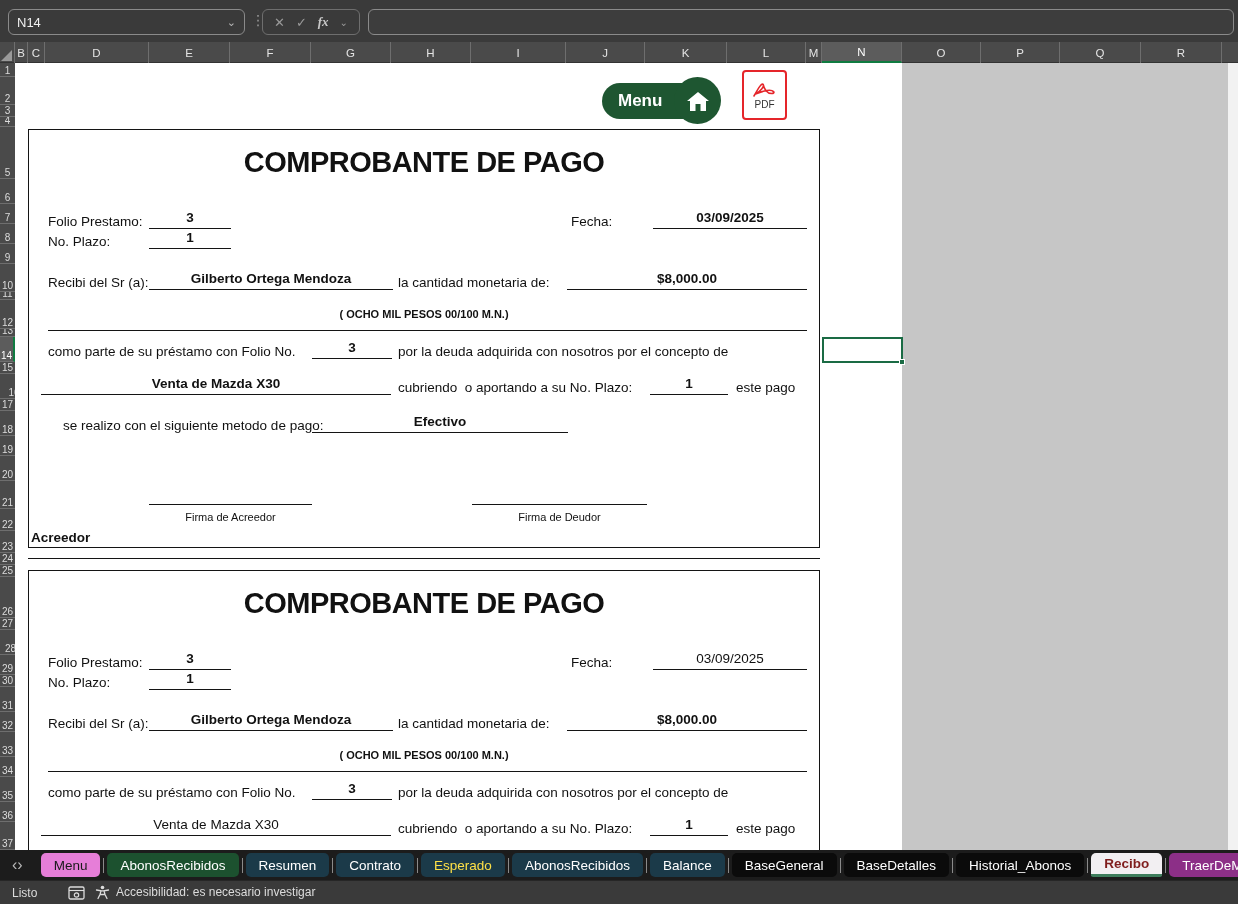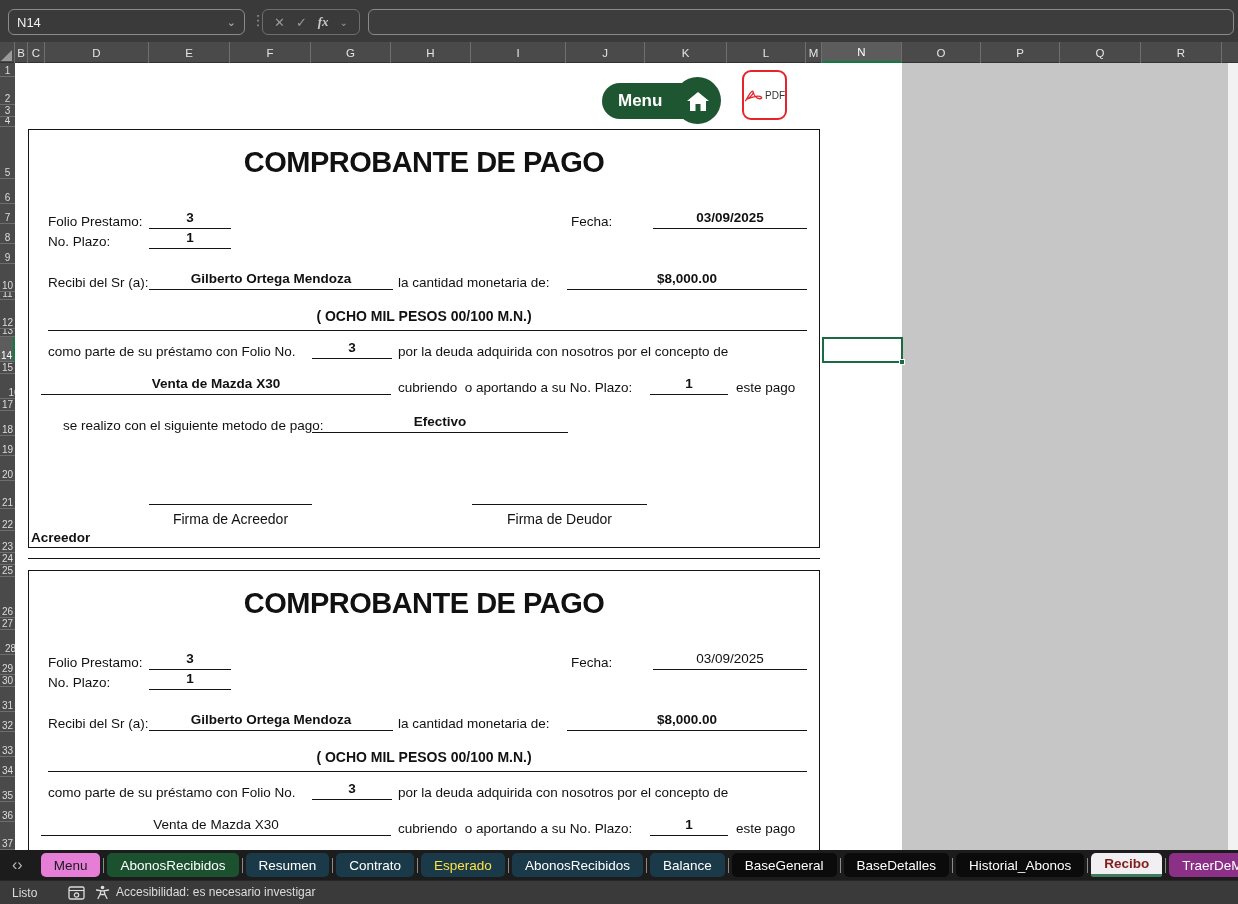--- a/index.html
+++ b/index.html
@@ -42,35 +42,35 @@
   .gray-right { position:absolute; left:887px; top:0; width:326px; height:787px; background:#C6C6C6; }
   .vscroll { position:absolute; left:1213px; top:0; width:10px; height:787px; background:#F2F2F2; }
 
   
   .menu-btn { position:absolute; left:587px; top:14px; width:120px; height:47px; cursor:pointer; }
   .menu-pill { position:absolute; left:0; top:6px; width:105px; height:36px; background:#1E5631; border-radius:18px; }
   .menu-circle { position:absolute; left:72px; top:0; width:47px; height:47px; background:#1E5631;
                  border-radius:50%; display:flex; align-items:center; justify-content:center; }
   .menu-label { position:absolute; left:16px; top:14px; color:#fff; font-weight:bold; font-size:17px; }
   .pdf-btn { position:absolute; left:727px; top:7px; width:45px; height:50px; background:#fff;
-             border:2px solid #E5252A; border-radius:9px; display:flex; flex-direction:row;
+             border:2px solid #E5252A; border-radius:4px; display:flex; flex-direction:column;
              align-items:center; justify-content:center; cursor:pointer; }
   .pdf-btn .pdf-label { font-size:10px; color:#333; margin-top:1px; }
 
   
   .form-box { position:absolute; background:#fff; border:1.4px solid #141414; color:#111; }
   .form-sep { position:absolute; left:13px; width:792px; border-top:1.4px solid #141414; }
   .fb-title { position:absolute; left:0; top:16px; width:100%; text-align:center; font-size:29px;
               font-weight:bold; letter-spacing:-0.5px; }
   .flabel { position:absolute; font-size:13.5px; white-space:pre; }
   .fbold  { font-weight:bold; }
   .uval { position:absolute; height:19px; border-bottom:1.4px solid #141414; text-align:center;
           font-size:13.5px; white-space:nowrap; }
   .uline { position:absolute; height:19px; border-bottom:1.4px solid #141414; }
-  .fcenter { position:absolute; left:0; width:100%; text-align:center; font-size:14px; font-weight:bold; }
+  .fcenter { position:absolute; left:0; width:100%; text-align:center; font-size:11px; font-weight:bold; }
 
   
   .sel-box { position:absolute; left:807px; top:274px; width:81px; height:26px;
              border:2px solid #1A6B44; }
   .sel-box .handle { position:absolute; right:-4px; bottom:-4px; width:6px; height:6px;
                      background:#1A6B44; border:1px solid #fff; }
 
   
   .tab-bar { position:absolute; left:0; top:850px; width:1238px; height:30px; background:#1C1C1C;
              display:flex; align-items:center; overflow:hidden; }

